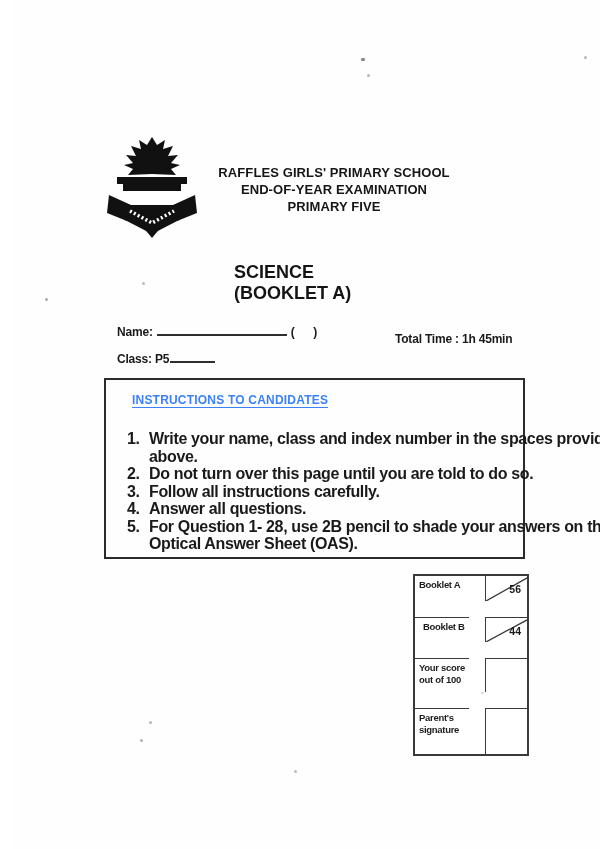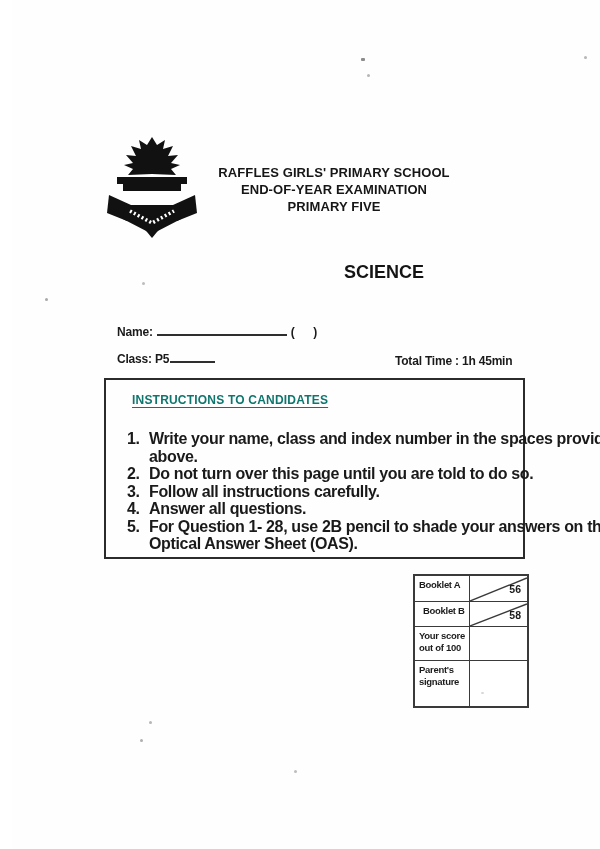--- a/index.html
+++ b/index.html
@@ -19,62 +19,63 @@
   
   .school-header{
     position:absolute;left:188px;top:164px;width:268px;
     text-align:center;font-weight:700;font-size:13px;line-height:17px;
     letter-spacing:0.1px;color:#161616;
   }
 
   
   .subject-title{
     position:absolute;left:222px;top:262px;width:190px;
-    text-align:right;font-weight:700;font-size:18px;line-height:21px;
+    text-align:left;font-weight:700;font-size:18px;line-height:21px;
     color:#141414;
   }
 
   
   .field-row{position:absolute;font-size:12px;font-weight:700;letter-spacing:-0.2px;color:#1a1a1a;}
   .row-name{left:105px;top:323px;}
   .row-class{left:105px;top:350px;}
-  .row-time{left:383px;top:354px;}
+  .row-time{left:383px;top:332px;}
   .u-line{display:inline-block;border-bottom:2px solid #2e2e2e;height:11px;vertical-align:baseline;}
   .u-name{width:130px;margin-left:4px;}
   .u-class{width:45px;margin-left:1px;}
   .parens{white-space:pre;margin-left:4px;font-weight:700;}
 
   
   .instructions-box{
     position:absolute;left:92px;top:378px;width:417px;height:177px;
     border:2px solid #2b2b2b;background:transparent;
   }
   .ins-heading{
     margin:13px 0 0 26px;font-size:12px;font-weight:700;
     text-decoration:underline;text-underline-offset:3px;
-    letter-spacing:0.2px;color:#0f766e;display:inline-block;
+    letter-spacing:0.2px;color:#3b82f6;display:inline-block;
   }
   .ins-list{
     counter-reset:item;list-style:none;margin:22px 0 0 0;padding:0 4px 0 43px;
     font-size:16px;font-weight:700;line-height:17.5px;letter-spacing:-0.35px;
     color:#1a1a1a;
   }
   .ins-list li{counter-increment:item;position:relative;}
   .ins-list li::before{
     content:counter(item) ".";
     position:absolute;left:-22px;font-weight:700;
   }
   .ins-text{white-space:pre;}
 
   
   .score-table{
     position:absolute;left:401px;top:574px;width:112px;
     border:2px solid #3a3a3a;
     display:grid;grid-template-columns:54px 1fr;
     background:#fff;
+    gap:16px;
   }
   .st-cell{
     font-size:9.5px;font-weight:700;letter-spacing:-0.3px;line-height:11.5px;
     padding:3px 2px 2px 4px;white-space:pre-line;color:#1c1c1c;
     box-sizing:border-box;position:relative;
   }
   .st-val{border-left:1.5px solid #3a3a3a;padding:0;}
   .st-bt{border-top:1.5px solid #3a3a3a;}
   .r1{height:25px;} .r2{height:25px;padding-left:8px;} .r3{height:34px;} .r4{height:46px;}
   .diag-svg{position:absolute;inset:0;width:100%;height:100%;}
@@ -109,20 +110,21 @@
   </svg>
 
   <div class="school-header">
     <div>RAFFLES GIRLS' PRIMARY SCHOOL</div>
     <div>END-OF-YEAR EXAMINATION</div>
     <div>PRIMARY FIVE</div>
   </div>
 
   <div class="subject-title">
     <div>SCIENCE</div>
+    <div>(BOOKLET A)</div>
   </div>
 
   <div class="field-row row-name">
     <span>Name:</span><span class="u-line u-name"></span><span class="parens">(      )</span>
   </div>
 
   <div class="field-row row-class">
     <span>Class: P5</span><span class="u-line u-class"></span>
   </div>
 
@@ -148,21 +150,21 @@
           <line x1="0" y1="25" x2="54" y2="2" stroke="#3a3a3a" stroke-width="1.4"></line>
         </svg>
       <span class="st-num">56</span>
     </div>
 
     <div class="st-cell st-bt r2">Booklet B</div>
     <div class="st-cell st-val st-bt r2">
       <svg class="diag-svg" viewBox="0 0 54 25" preserveAspectRatio="none">
           <line x1="0" y1="25" x2="54" y2="2" stroke="#3a3a3a" stroke-width="1.4"></line>
         </svg>
-      <span class="st-num">58</span>
+      <span class="st-num">44</span>
     </div>
 
     <div class="st-cell st-bt r3">Your score
 out of 100</div>
     <div class="st-cell st-val st-bt r3"></div>
 
     <div class="st-cell st-bt r4">Parent's
 signature</div>
     <div class="st-cell st-val st-bt r4"></div>
   </div>

